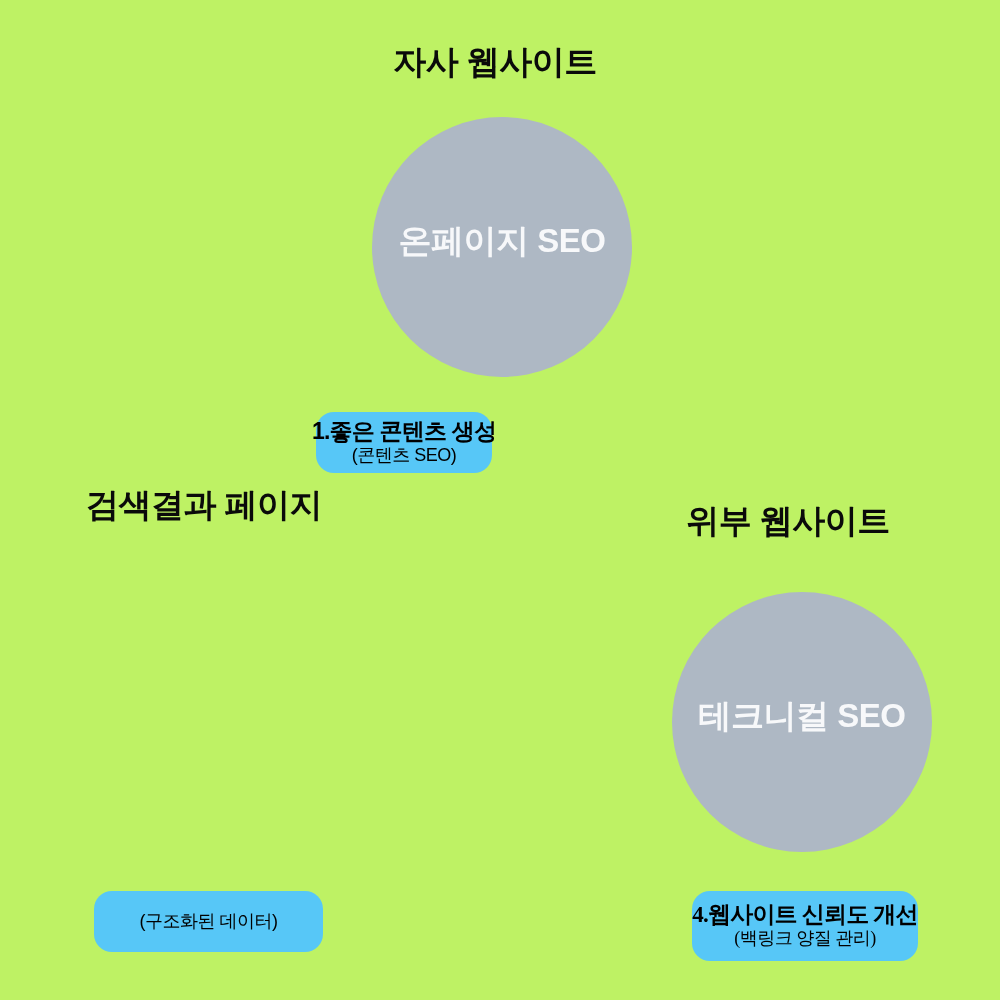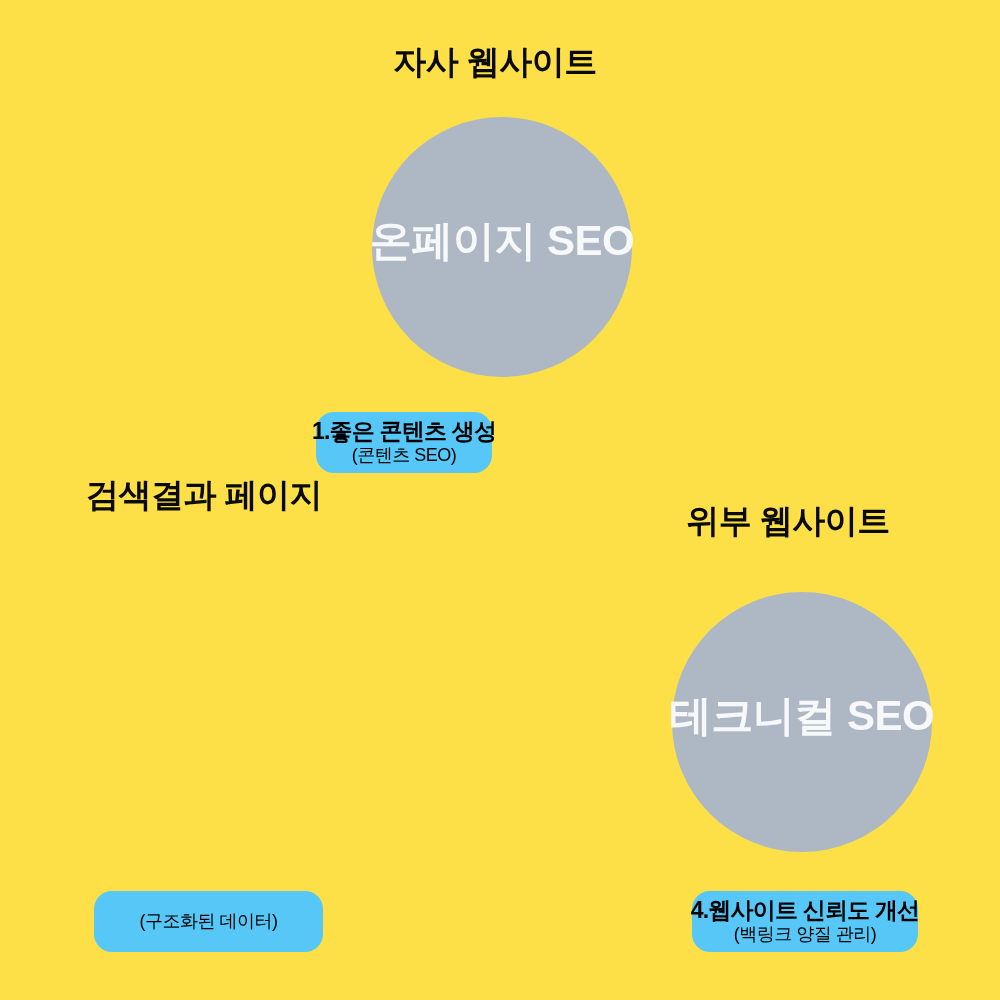--- a/index.html
+++ b/index.html
@@ -4,21 +4,21 @@
 <style>
   html, body {
     margin: 0;
     padding: 0;
     background: #ffffff;
   }
   #canvas {
     position: relative;
     width: 1000px;
     height: 1000px;
-    background: #fde047;
+    background: #bef264;
     font-family: "Liberation Sans", sans-serif;
     overflow: hidden;
   }
   .section-title {
     position: absolute;
     transform: translateX(-50%);
     font-size: 33px;
     font-weight: 700;
     color: #0a0a0a;
     letter-spacing: -0.5px;
@@ -28,21 +28,21 @@
     position: absolute;
     width: 260px;
     height: 260px;
     border-radius: 50%;
     background: #aeb8c4;
     display: flex;
     align-items: center;
     justify-content: center;
   }
   .circle-label {
-    font-size: 42px;
+    font-size: 33px;
     font-weight: 600;
     color: #f7f8fa;
     letter-spacing: -0.5px;
     white-space: nowrap;
     transform: translateY(-6px);
   }
   .badge {
     position: absolute;
     background: #57c7f7;
     border-radius: 18px;
@@ -65,29 +65,29 @@
   .badge-line2 {
     font-size: 18px;
     font-weight: 500;
     color: #000000;
     letter-spacing: -0.5px;
     line-height: 1.2;
     white-space: nowrap;
   }
   
   #title-own     { left: 495px; top: 40px; }
-  #title-serp    { left: 204px; top: 473px; }
+  #title-serp    { left: 204px; top: 483px; }
   #title-ext     { left: 788px; top: 499px; }
   #circle-onpage  { left: 372px; top: 117px; }
   #circle-onserp  { left: 70px;  top: 590px; }
   #circle-offpage { left: 672px; top: 592px; }
   #badge-1 { left: 316px; top: 412px; width: 176px; height: 61px; }
   #badge-2 { left: 508px; top: 412px; width: 180px; height: 61px; }
   #badge-3 { left: 94px;  top: 891px; width: 229px; height: 61px; }
-  #badge-4 { left: 692px; top: 891px; width: 226px; height: 61px; }
+  #badge-4 { left: 692px; top: 891px; width: 226px; height: 70px; font-family: Liberation Serif, serif; }
 </style>
 </head>
 <body>
 
 <div id="canvas">
 
   <div id="title-own" class="section-title">자사 웹사이트</div>
 
   <div id="circle-onpage" class="circle">
     <span class="circle-label">온페이지 SEO</span>

